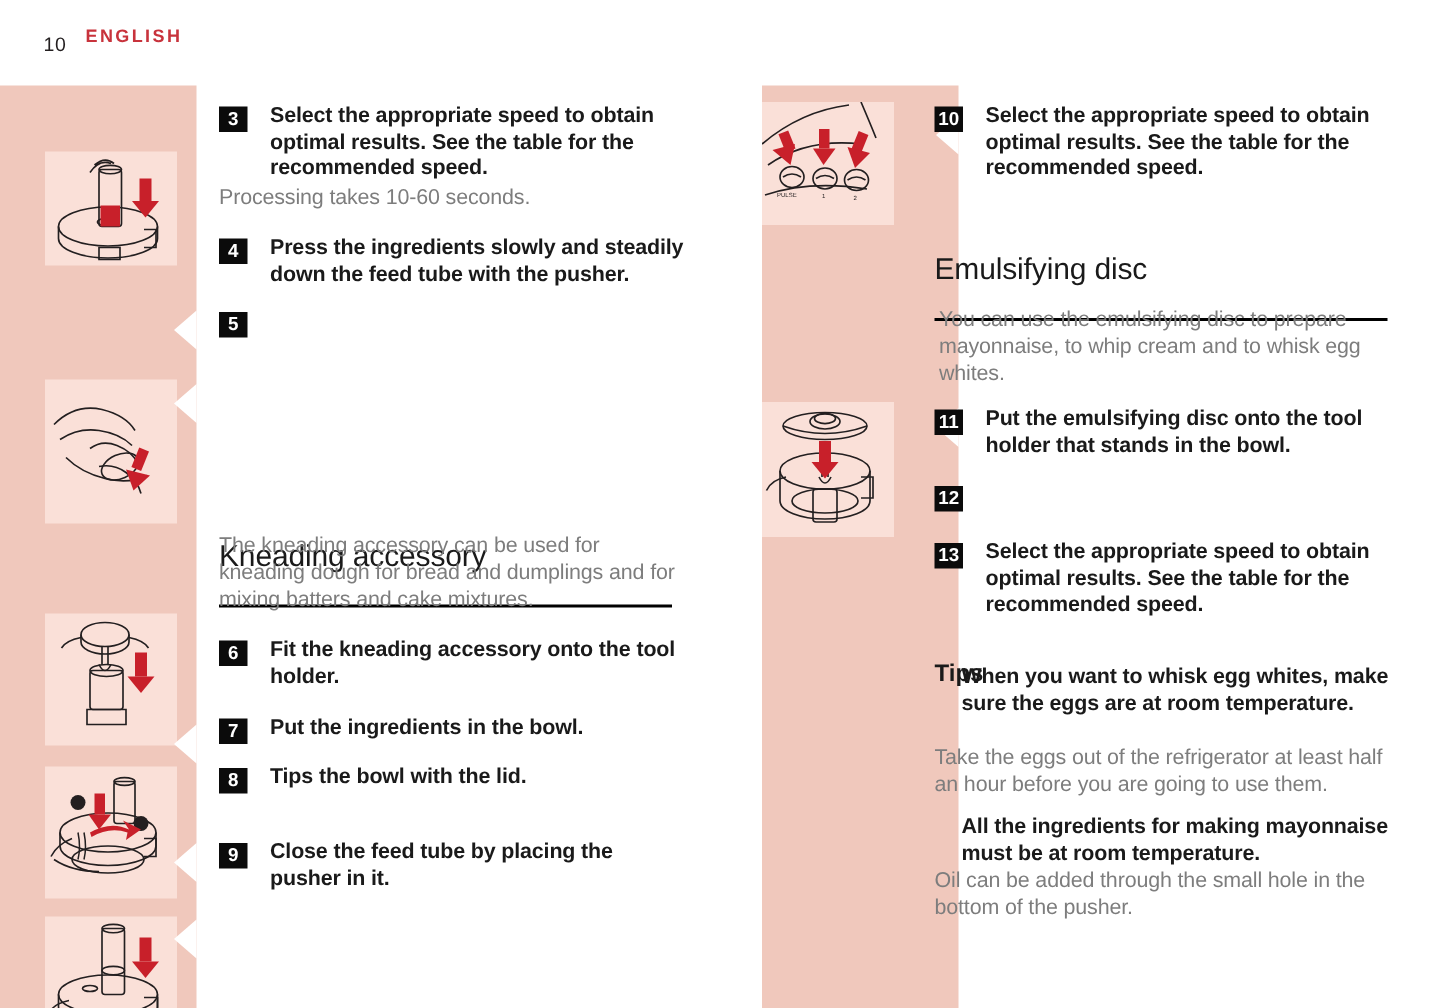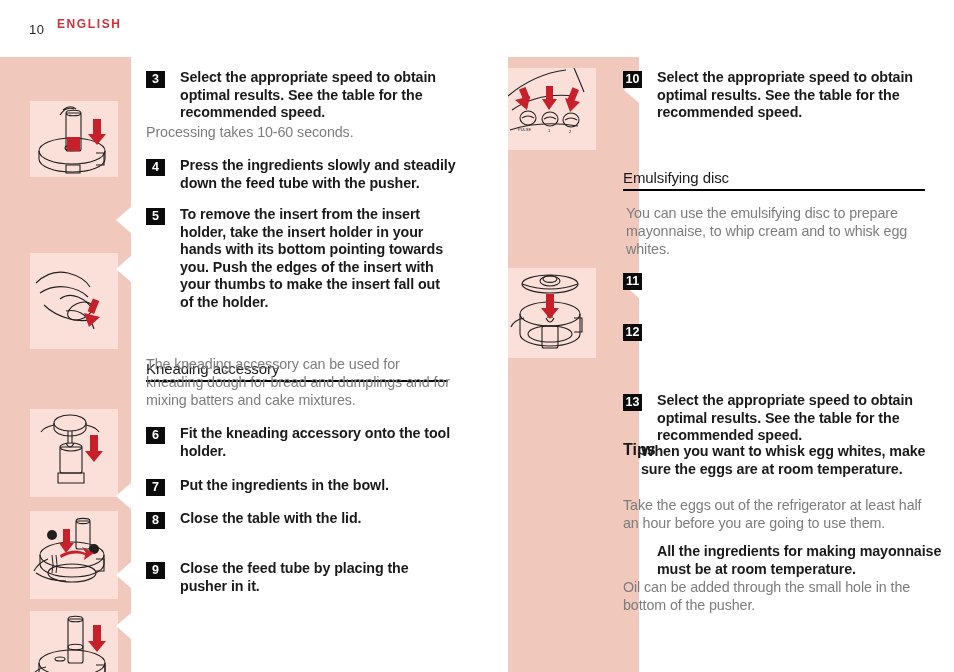--- a/index.html
+++ b/index.html
@@ -121,24 +121,24 @@
     line-height: 18.2px;
     color: #7d7d7d;
     letter-spacing: -0.1px;
   }
 
   .section-head {
     position: absolute;
     width: 302px;
   }
   .section-head-label {
-    font-size: 15px;
+    font-size: 20px;
     color: #1a1a1a;
     letter-spacing: -0.1px;
-    padding-bottom: 3px;
+    padding-bottom: 20px;
     display: block;
   }
   .section-head-rule {
     display: block;
     width: 302px;
     height: 1.5px;
     background: #000000;
   }
 
   .tips-head {
@@ -291,21 +291,20 @@
 
     <div class="note" style="top:66px; left:0;">Processing takes 10-60 seconds.</div>
 
     <div class="step" style="top:100px;">
       <span class="step-badge">4</span>
       <div class="step-text">Press the ingredients slowly and steadily down the feed tube with the pusher.</div>
     </div>
 
     <div class="step" style="top:149px;">
       <span class="step-badge">5</span>
-      <div class="step-text">To remove the insert from the insert holder, take the insert holder in your hands with its bottom pointing towards you. Push the edges of the insert with your thumbs to make the insert fall out of the holder.</div>
     </div>
 
     <div class="section-head" style="top:263px;margin-top:40px;">
       <span class="section-head-label">Kneading accessory</span>
       <span class="section-head-rule"></span>
     </div>
 
     <div class="note" style="top:298px; left:0;">The kneading accessory can be used for kneading dough for bread and dumplings and for mixing batters and cake mixtures.</div>
 
     <div class="step" style="top:368px;">
@@ -313,21 +312,21 @@
       <div class="step-text">Fit the kneading accessory onto the tool holder.</div>
     </div>
 
     <div class="step" style="top:420px;">
       <span class="step-badge">7</span>
       <div class="step-text">Put the ingredients in the bowl.</div>
     </div>
 
     <div class="step" style="top:453px;">
       <span class="step-badge">8</span>
-      <div class="step-text">Close the table with the lid.</div>
+      <div class="step-text">Tips the bowl with the lid.</div>
     </div>
 
     <div class="step" style="top:503px;">
       <span class="step-badge">9</span>
       <div class="step-text">Close the feed tube by placing the pusher in it.</div>
     </div>
 
   </div>
 </div>
 
@@ -399,35 +398,36 @@
 
     <div class="section-head" style="top:112px;">
       <span class="section-head-label">Emulsifying disc</span>
       <span class="section-head-rule"></span>
     </div>
 
     <div class="note" style="top:147px; left:3px;">You can use the emulsifying disc to prepare mayonnaise, to whip cream and to whisk egg whites.</div>
 
     <div class="step" style="top:214px;">
       <span class="step-badge">11</span>
+      <div class="step-text">Put the emulsifying disc onto the tool holder that stands in the bowl.</div>
     </div>
 
     <div class="step" style="top:265px;">
       <span class="step-badge">12</span>
     </div>
 
-    <div class="step" style="top:335px;">
+    <div class="step" style="top:303px;">
       <span class="step-badge">13</span>
       <div class="step-text">Select the appropriate speed to obtain optimal results. See the table for the recommended speed.</div>
     </div>
 
     <div class="tips-head" style="top:384px; left:0;">Tips</div>
 
     <div class="tip-item" style="top:386px; left:18px;">When you want to whisk egg whites, make sure the eggs are at room temperature.</div>
 
     <div class="note" style="top:439px; left:0;">Take the eggs out of the refrigerator at least half an hour before you are going to use them.</div>
 
-    <div class="tip-item" style="top:486px; left:18px;margin-left:16px;">All the ingredients for making mayonnaise must be at room temperature.</div>
+    <div class="tip-item" style="top:486px; left:18px;">All the ingredients for making mayonnaise must be at room temperature.</div>
 
     <div class="note" style="top:521px; left:0;">Oil can be added through the small hole in the bottom of the pusher.</div>
 
   </div>
 </div>
 
 </body></html>

